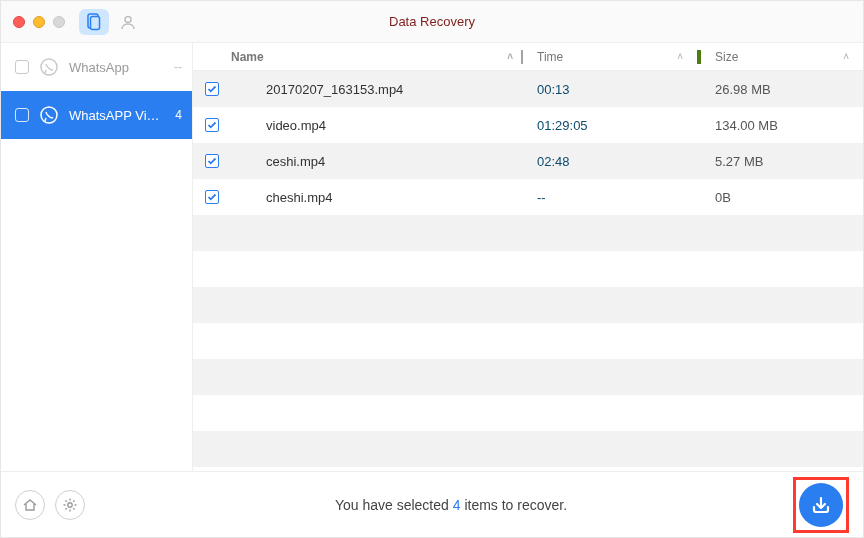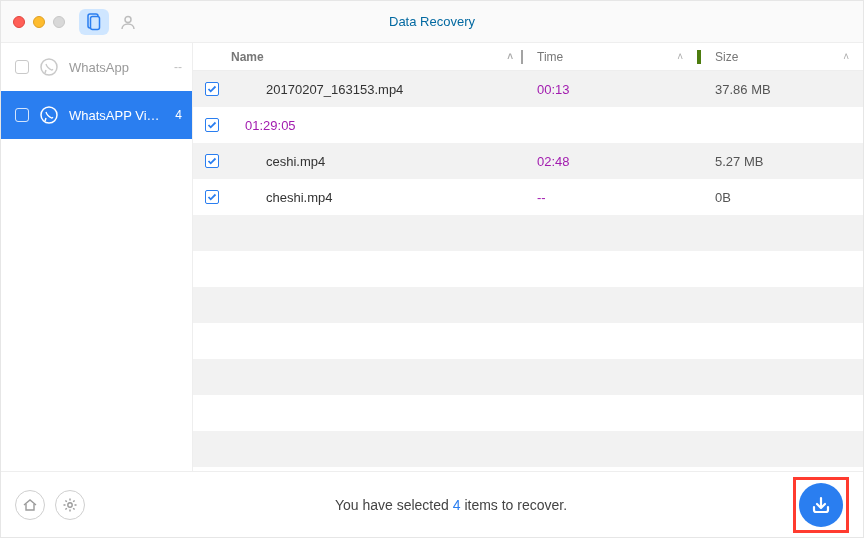--- a/index.html
+++ b/index.html
@@ -30,21 +30,21 @@
   .tl-grey { background: #d8d8d8; border:1px solid #c7c7c7; }
   .tb-icons { display: flex; gap: 4px; margin-left: 14px; align-items:center; }
   .tb-iconbox {
     width: 30px; height: 26px; border-radius: 6px;
     display:flex; align-items:center; justify-content:center;
   }
   .tb-iconbox.active { background:#cfe6ff; }
   .tb-iconbox svg { display:block; }
   .titlebar-title {
     position:absolute; left:0; right:0; text-align:center;
-    font-size: 13px; color:#0369a1; pointer-events:none;
+    font-size: 13px; color:#7f1d1d; pointer-events:none;
   }
 
   
   .body { flex:1; display:flex; min-height:0; }
   .sidebar {
     width: 192px;
     border-right: 1px solid #eee;
     background:#fff;
     display:flex; flex-direction:column;
   }
@@ -84,21 +84,21 @@
 
   .rows { flex:1; overflow:auto; }
   .row {
     height: 36px; display:flex; align-items:center;
     font-size:13px; color:#555;
   }
   .row:nth-child(odd) { background:#f2f2f2; }
   .row:nth-child(even) { background:#ffffff; }
   .row .cell-check { width:38px; display:flex; justify-content:center; }
   .row .cell-name { flex:1 1 auto; padding-right:16px; color:#333;margin-left:35px; }
-  .row .cell-time { width:178px; padding:0 14px; color:#a21caf; }
+  .row .cell-time { width:178px; padding:0 14px; color:#0c4a6e; }
   .row .cell-size { width:162px; padding:0 14px; color:#555; }
   .row.empty .cell-check, .row.empty .cell-name, .row.empty .cell-time, .row.empty .cell-size { visibility:hidden; }
 
   .checkbox {
     width:14px; height:14px; border:1.5px solid #2a7ef0; border-radius:2px;
     display:flex; align-items:center; justify-content:center;
     background:#fff;
   }
   .checkbox svg { display:block; }
 
@@ -205,32 +205,34 @@
         <div class="row">
           <div class="cell-check">
             <div class="checkbox">
               <svg width="10" height="10" viewBox="0 0 10 10">
                   <path d="M1.5 5l2.2 2.3L8.5 2.5" fill="none" stroke="#2a7ef0" stroke-width="1.8"></path>
                 </svg>
             </div>
           </div>
           <div class="cell-name">20170207_163153.mp4</div>
           <div class="cell-time">00:13</div>
-          <div class="cell-size">37.86 MB</div>
+          <div class="cell-size">26.98 MB</div>
         </div>
 
         <div class="row">
           <div class="cell-check">
             <div class="checkbox">
               <svg width="10" height="10" viewBox="0 0 10 10">
                   <path d="M1.5 5l2.2 2.3L8.5 2.5" fill="none" stroke="#2a7ef0" stroke-width="1.8"></path>
                 </svg>
             </div>
           </div>
+          <div class="cell-name">video.mp4</div>
           <div class="cell-time">01:29:05</div>
+          <div class="cell-size">134.00 MB</div>
         </div>
 
         <div class="row">
           <div class="cell-check">
             <div class="checkbox">
               <svg width="10" height="10" viewBox="0 0 10 10">
                   <path d="M1.5 5l2.2 2.3L8.5 2.5" fill="none" stroke="#2a7ef0" stroke-width="1.8"></path>
                 </svg>
             </div>
           </div>

